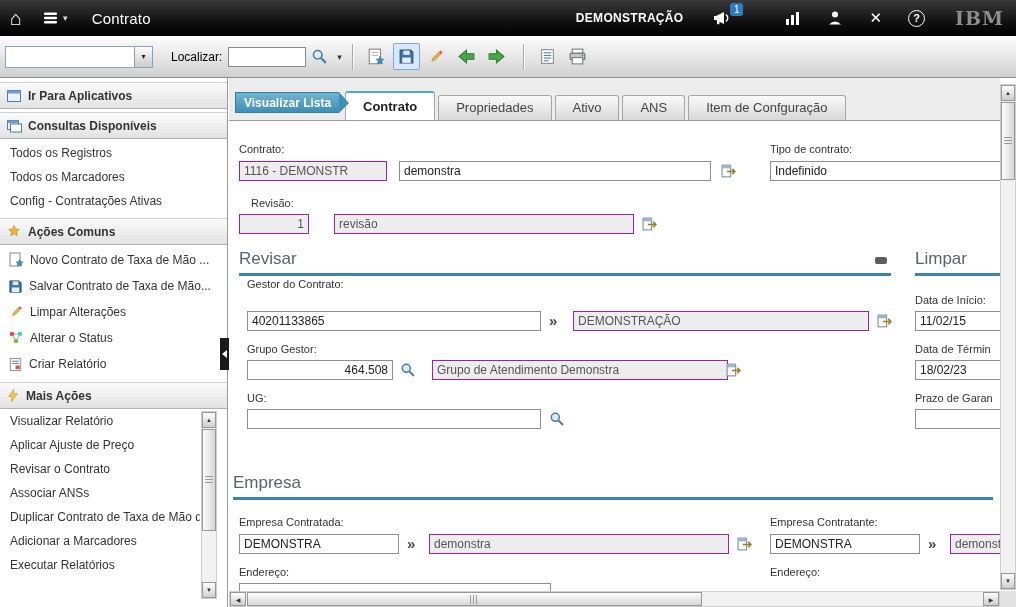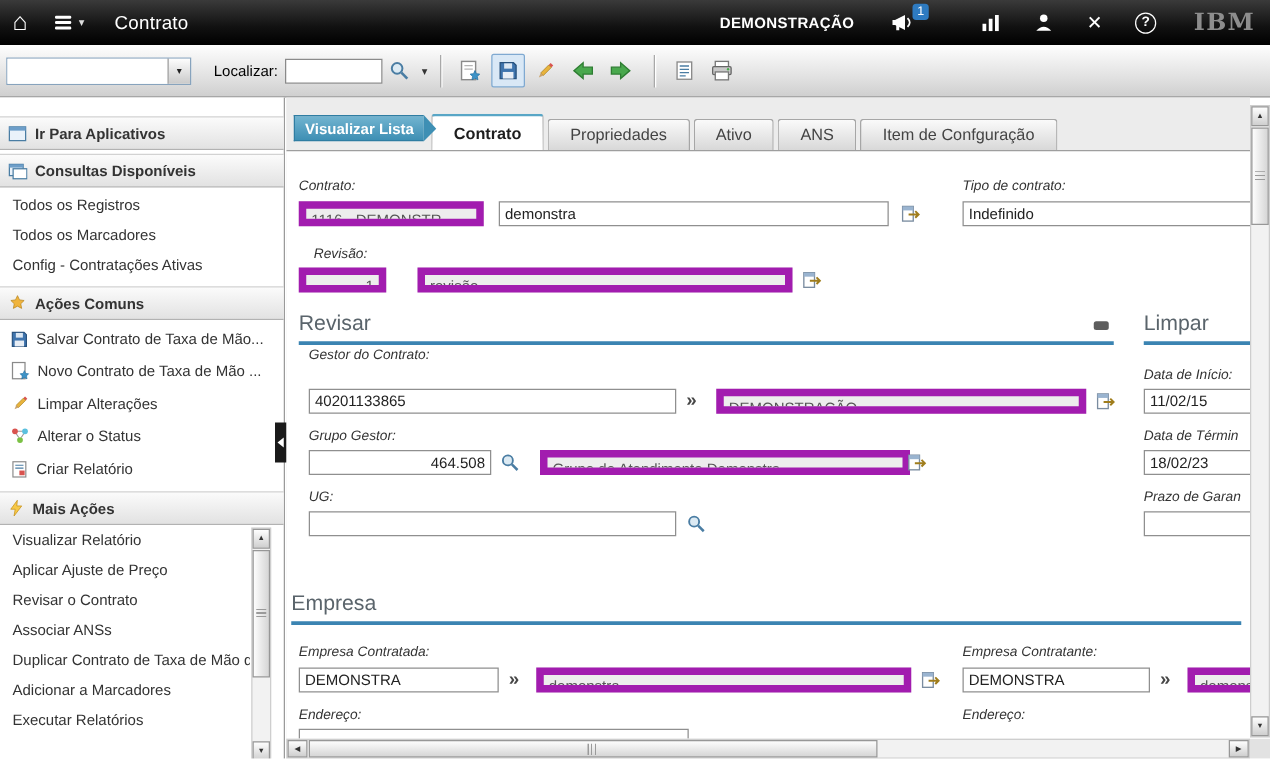--- a/index.html
+++ b/index.html
@@ -39,21 +39,21 @@
   .find-label { margin-left:18px; font-size:12px; color:#000; }
   .find { width:78px; height:20px; border:1px solid #8a8a8a; margin-left:6px; font-size:12px; padding:0 3px; font-family:inherit; outline:none; }
   .caret-dark { font-size:9px; color:#333; margin-left:1px; }
   .sep { width:1px; height:26px; background:#a8a8a8; box-shadow:1px 0 0 #fff; margin:0 10px; }
   .tbtn { width:27px; height:27px; display:flex; align-items:center; justify-content:center;
     border:1px solid transparent; border-radius:2px; margin-right:3px; }
   .tbtn.selected { background:#d9e8f6; border-color:#7fa9d1; }
 
   
   .sidebar { position:absolute; left:0; top:78px; width:228px; bottom:0;
-    background:#fff; border-right:1px solid #9a9a9a; overflow:hidden; padding-top:15px; }
+    background:#fff; border-right:1px solid #9a9a9a; overflow:hidden; padding-top:4px; }
   .side-h { height:27px; margin-top:3px; background:linear-gradient(#fbfbfb,#e2e2e2);
     border-top:1px solid #d2d2d2; border-bottom:1px solid #b2b2b2;
     display:flex; align-items:center; gap:6px; padding-left:6px;
     font-size:12px; font-weight:bold; color:#333; }
   .side-h:first-child { margin-top:0; }
   .side-items { padding:2px 0; }
   .side-item { height:24px; display:flex; align-items:center; padding-left:10px;
     font-size:12px; color:#333; white-space:nowrap; overflow:hidden; }
   .side-item.act { height:26px; padding-left:8px; gap:6px; }
   .submenu-arrow { margin-left:auto; margin-right:26px; font-size:10px; color:#555; }
@@ -83,24 +83,24 @@
     border-top:11px solid transparent; border-bottom:10px solid transparent; border-left:10px solid #3e8fb4; }
   .tabstrip { position:absolute; left:116px; top:13px; height:29px; display:flex; align-items:flex-end; z-index:3; }
   .tab { height:25px; line-height:24px; padding:0 17px; background:linear-gradient(#fafafa,#d8d8d8);
     border:1px solid #a6a6a6; border-bottom:none; border-radius:3px 3px 0 0; margin-right:3px;
     font-size:13px; color:#444; white-space:nowrap; }
   .tab.active { height:29px; line-height:27px; background:#fff; border-top:2px solid #58a6c6;
     font-weight:bold; color:#1e1e1e; }
   .panel { position:absolute; left:0; top:42px; right:0; bottom:0; background:#fff;
     border-top:1px solid #9e9e9e; overflow:hidden; }
 
-  .lbl { position:absolute; font-size:11px; color:#333; white-space:nowrap;font-style:italic; }
+  .lbl { position:absolute; font-size:11px; color:#333; white-space:nowrap; }
   .fld { position:absolute; height:20px; border:1px solid #8f8f8f; background:#fff;
     font-size:12px; color:#222; padding:0 4px; font-family:inherit; outline:none; }
-  .ro { position:absolute; height:20px; border:6px solid #a21caf; background:#ededed;
+  .ro { position:absolute; height:20px; border:1px solid #a21caf; background:#ededed;
     font-size:12px; color:#555; padding:2px 4px 0; white-space:nowrap; overflow:hidden; }
   .num { text-align:right; }
   .chev { position:absolute; font-size:15px; font-weight:bold; color:#474747; line-height:20px; }
   .icx { position:absolute; width:16px; height:16px; }
   .sect { position:absolute; border-bottom:3px solid #3b84b2; color:#5a646b; font-size:17px; padding-bottom:4px; }
   .minbar { position:absolute; right:4px; top:8px; width:12px; height:7px; background:#5d5d5d; border-radius:2px; }
 
   
   .vscroll { position:absolute; right:0; top:6px; width:16px; bottom:17px; background:#f2f2f2; border:1px solid #cecece; }
   .hscroll { position:absolute; left:0; right:16px; bottom:0; height:16px; background:#f2f2f2; border:1px solid #cecece; }
@@ -249,33 +249,33 @@
       <div class="side-item">Config - Contratações Ativas</div>
     </div>
     <div class="side-h">
       <svg width="16" height="16" viewBox="0 0 16 16">
         <path d="M8 1.5 l1.6 3.4 3.7 .5 -2.7 2.6 .7 3.7 -3.3 -1.8 -3.3 1.8 .7 -3.7 -2.7 -2.6 3.7 -.5 z" fill="#f0b43c" stroke="#b9861e" stroke-width="0.6"></path>
       </svg>
       <span>Ações Comuns</span>
     </div>
     <div class="side-items">
       <div class="side-item act">
+        <svg width="16" height="16" viewBox="0 0 16 16">
+          <rect x="2" y="1" width="10" height="13" fill="#fff" stroke="#8a8a8a"></rect>
+          <path d="M11.5 7.5 l1 2.2 2.4 .3 -1.7 1.7 .4 2.4 -2.1 -1.1 -2.1 1.1 .4 -2.4 -1.7 -1.7 2.4 -.3 z" fill="#3e93c7" stroke="#1f6fa3" stroke-width="0.5"></path>
+        </svg>
+        <span>Novo Contrato de Taxa de Mão ...</span>
+      </div>
+      <div class="side-item act">
         <svg width="15" height="15" viewBox="0 0 16 16">
           <path d="M2 2 h10 l2 2 v10 h-12 z" fill="#3f74ad" stroke="#28527e"></path>
           <rect x="5" y="2.5" width="6" height="4" fill="#dbe7f3"></rect>
           <rect x="4" y="9" width="8" height="5" fill="#e8eef5"></rect>
         </svg>
         <span>Salvar Contrato de Taxa de Mão...</span>
-      </div>
-      <div class="side-item act">
-        <svg width="16" height="16" viewBox="0 0 16 16">
-          <rect x="2" y="1" width="10" height="13" fill="#fff" stroke="#8a8a8a"></rect>
-          <path d="M11.5 7.5 l1 2.2 2.4 .3 -1.7 1.7 .4 2.4 -2.1 -1.1 -2.1 1.1 .4 -2.4 -1.7 -1.7 2.4 -.3 z" fill="#3e93c7" stroke="#1f6fa3" stroke-width="0.5"></path>
-        </svg>
-        <span>Novo Contrato de Taxa de Mão ...</span>
       </div>
       <div class="side-item act">
         <svg width="16" height="16" viewBox="0 0 16 16">
           <g transform="rotate(45 8 8)">
             <rect x="6.7" y="1" width="2.6" height="2" fill="#d9534f"></rect>
             <rect x="6.7" y="3" width="2.6" height="8" fill="#e8b33c" stroke="#a87f1f" stroke-width="0.5"></rect>
             <polygon points="6.7,11 9.3,11 8,14.2" fill="#caa26a"></polygon>
           </g>
         </svg>
         <span>Limpar Alterações</span>

